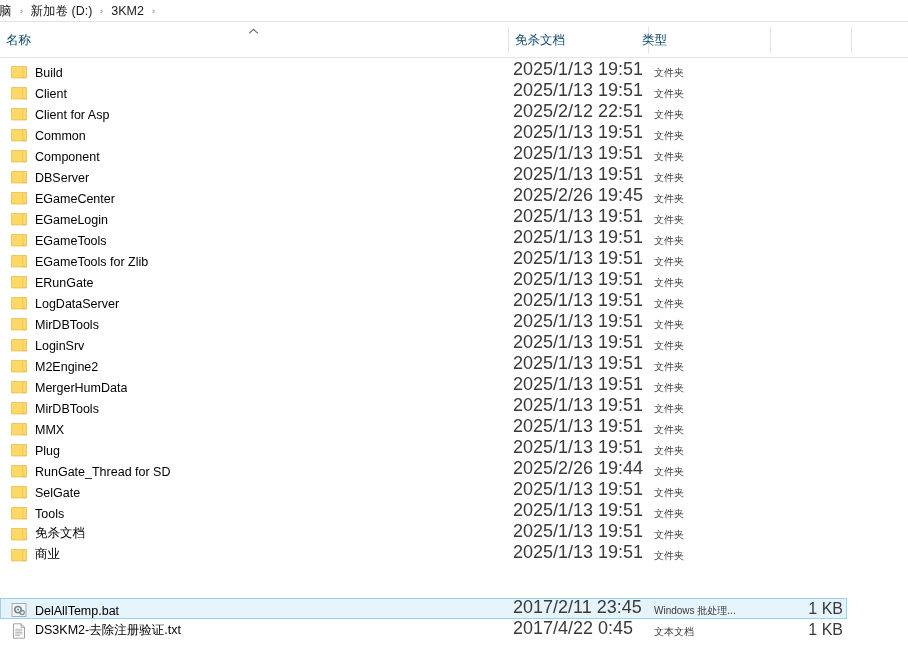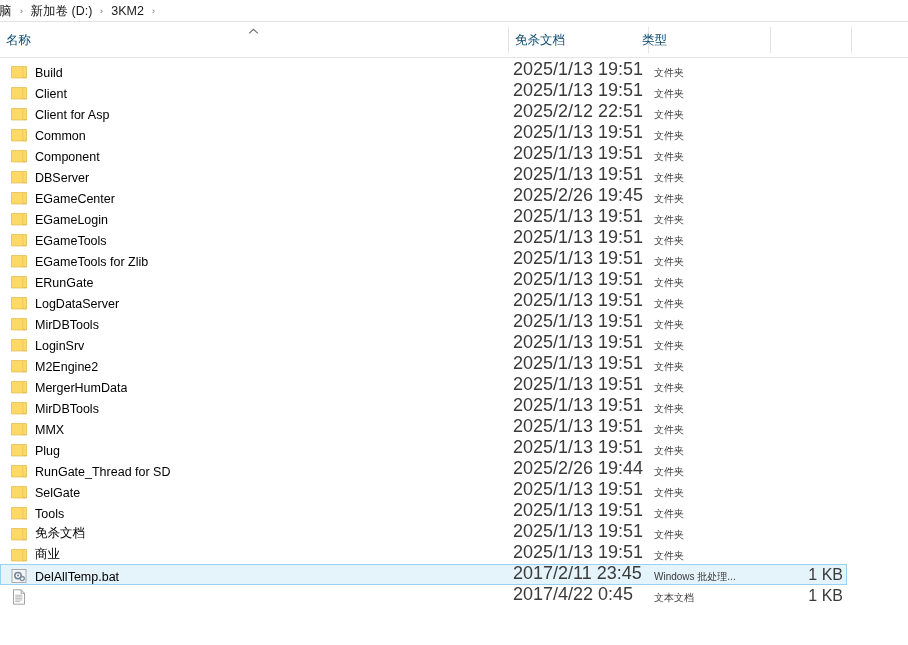--- a/index.html
+++ b/index.html
@@ -101,20 +101,21 @@
     display: flex;
     align-items: flex-end;
     box-sizing: border-box;
     border: 1px solid transparent;
     margin: 0 0 0 0;
     width: 847px;
   }
   .row.selected {
     background: #e5f3fb;
     border: 1px solid #99d1f0;
+    margin-top: 34px;
   }
   .row .icon {
     width: 16px;
     height: 16px;
     margin-left: 10px;
     margin-right: 8px;
     flex: 0 0 16px;
     display: flex;
     align-items: center;
     justify-content: center;
@@ -522,17 +523,18 @@
           <path d="M10.1 0.9 v3.4 h3.3" fill="none" stroke="#8a8a8a" stroke-width="0.8"></path>
           <g stroke="#9b9b9b" stroke-width="0.7">
             <path d="M4.2 6.2 h7.2"></path>
             <path d="M4.2 7.8 h7.2"></path>
             <path d="M4.2 9.4 h7.2"></path>
             <path d="M4.2 11 h7.2"></path>
             <path d="M4.2 12.6 h4.8"></path>
           </g>
         </svg>
       </span>
+      <span class="name">DS3KM2-去除注册验证.txt</span>
       <span class="date">2017/4/22 0:45</span>
       <span class="type">文本文档</span>
       <span class="size">1 KB</span>
     </div>
   </div>
 
 </body></html>

